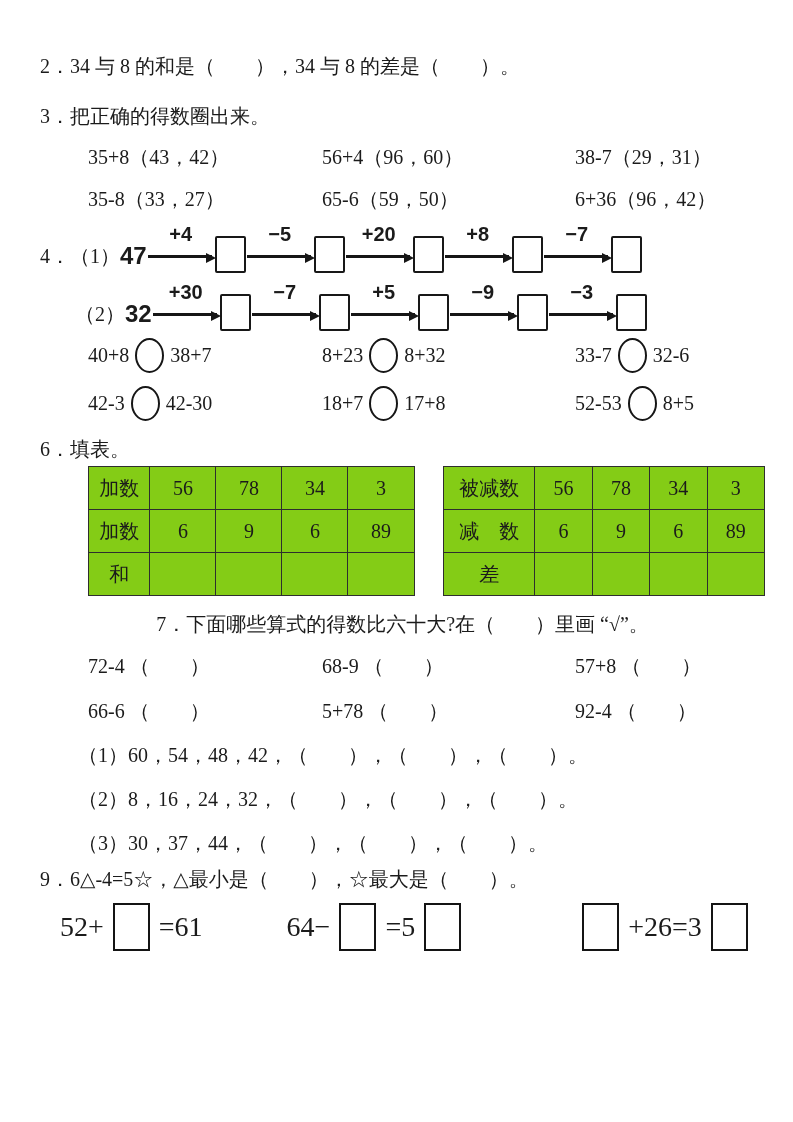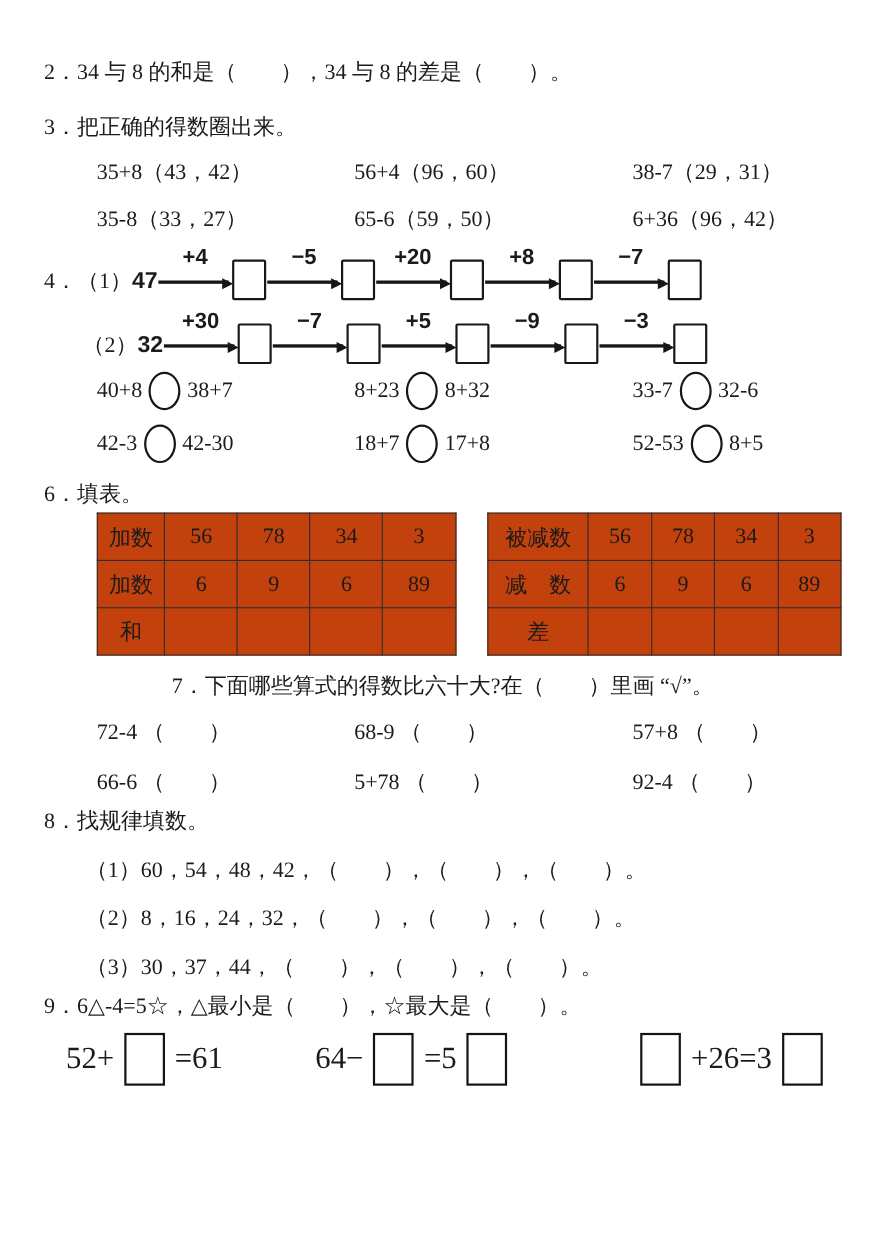--- a/index.html
+++ b/index.html
@@ -8,37 +8,37 @@
     font-family:"Liberation Serif","DejaVu Serif",serif;font-size:20px;
     overflow:hidden;
   }
   .page{box-sizing:border-box;width:793px;height:1122px;padding:52px 28px 0 40px;}
   .tline{line-height:28px;white-space:nowrap;}
   .qnum{display:inline-block;min-width:30px;}
   .grid3{display:grid;grid-template-columns:234px 253px auto;margin-left:48px;}
   
   .chain{display:flex;align-items:flex-end;height:52px;}
   .chain-lead{margin-bottom:5px;line-height:24px;white-space:nowrap;}
-  .chain-start{margin-bottom:5px;line-height:24px;font-weight:700;font-size:21px;
+  .chain-start{margin-bottom:5px;line-height:24px;font-weight:700;font-size:24px;
     font-family:"Liberation Sans","DejaVu Sans",sans-serif;}
   .cbox{width:27px;height:33px;border:2.4px solid #181818;border-radius:2px;flex-shrink:0;background:#fff;}
   .arrow{position:relative;width:68px;height:50px;flex-shrink:0;}
   .arrow .op{position:absolute;top:0;left:0;width:100%;text-align:center;font-weight:700;
     font-size:20px;font-family:"Liberation Sans","DejaVu Sans",sans-serif;line-height:22px;}
   .arrow .shaft{position:absolute;left:1px;right:3px;bottom:15px;height:2.6px;background:#161616;}
   .arrow .head{position:absolute;right:-1px;bottom:10.5px;width:0;height:0;
     border-left:10px solid #161616;border-top:5.5px solid transparent;border-bottom:5.5px solid transparent;}
   
   .cmp{display:flex;align-items:center;height:36px;white-space:nowrap;}
   .circle{display:inline-block;width:25px;height:31px;border:2.4px solid #161616;
     border-radius:50%;margin:0 6px;flex-shrink:0;background:#fff;}
   
   .tables{display:flex;margin-left:48px;}
   .tables .gap{width:30px;}
-  table.fill{border-collapse:collapse;background:#c2410c;}
+  table.fill{border-collapse:collapse;background:#84cc16;}
   table.fill td{border:1.6px solid #2e2e2e;height:42px;text-align:center;padding:0 4px;font-size:20px;}
   .lt td:first-child{width:55px;}
   .lt td{width:60px;}
   .rt td:first-child{width:86px;text-align:center;}
   .rt td{width:51px;}
   
   .eqrow{display:flex;align-items:center;height:51px;margin-left:20px;}
   .eq{display:flex;align-items:center;font-size:28px;white-space:nowrap;}
   .sqbox{display:inline-block;width:33px;height:44px;border:2.8px solid #141414;margin:0 9px;background:#fff;flex-shrink:0;}
   
@@ -245,23 +245,20 @@
     <span>72-4 （　　）</span>
     <span>68-9 （　　）</span>
     <span>57+8 （　　）</span>
   </div>
   <div class="grid3 tline mt-q7r2">
     <span>66-6 （　　）</span>
     <span>5+78 （　　）</span>
     <span>92-4 （　　）</span>
   </div>
 
-  <div class="tline mt-q8h">
-    <span class="qnum">8．</span><span>找规律填数。</span>
-  </div>
   <div class="tline mt-q8i ind38">（1）60，54，48，42，（　　），（　　），（　　）。</div>
   <div class="tline mt-q8i ind38">（2）8，16，24，32，（　　），（　　），（　　）。</div>
   <div class="tline mt-q8i ind38">（3）30，37，44，（　　），（　　），（　　）。</div>
 
   <div class="tline mt-q9">
     <span class="qnum">9．</span><span>6△-4=5☆，△最小是（　　），☆最大是（　　）。</span>
   </div>
 
   <div class="eqrow mt-q10e">
     <span class="eq">

